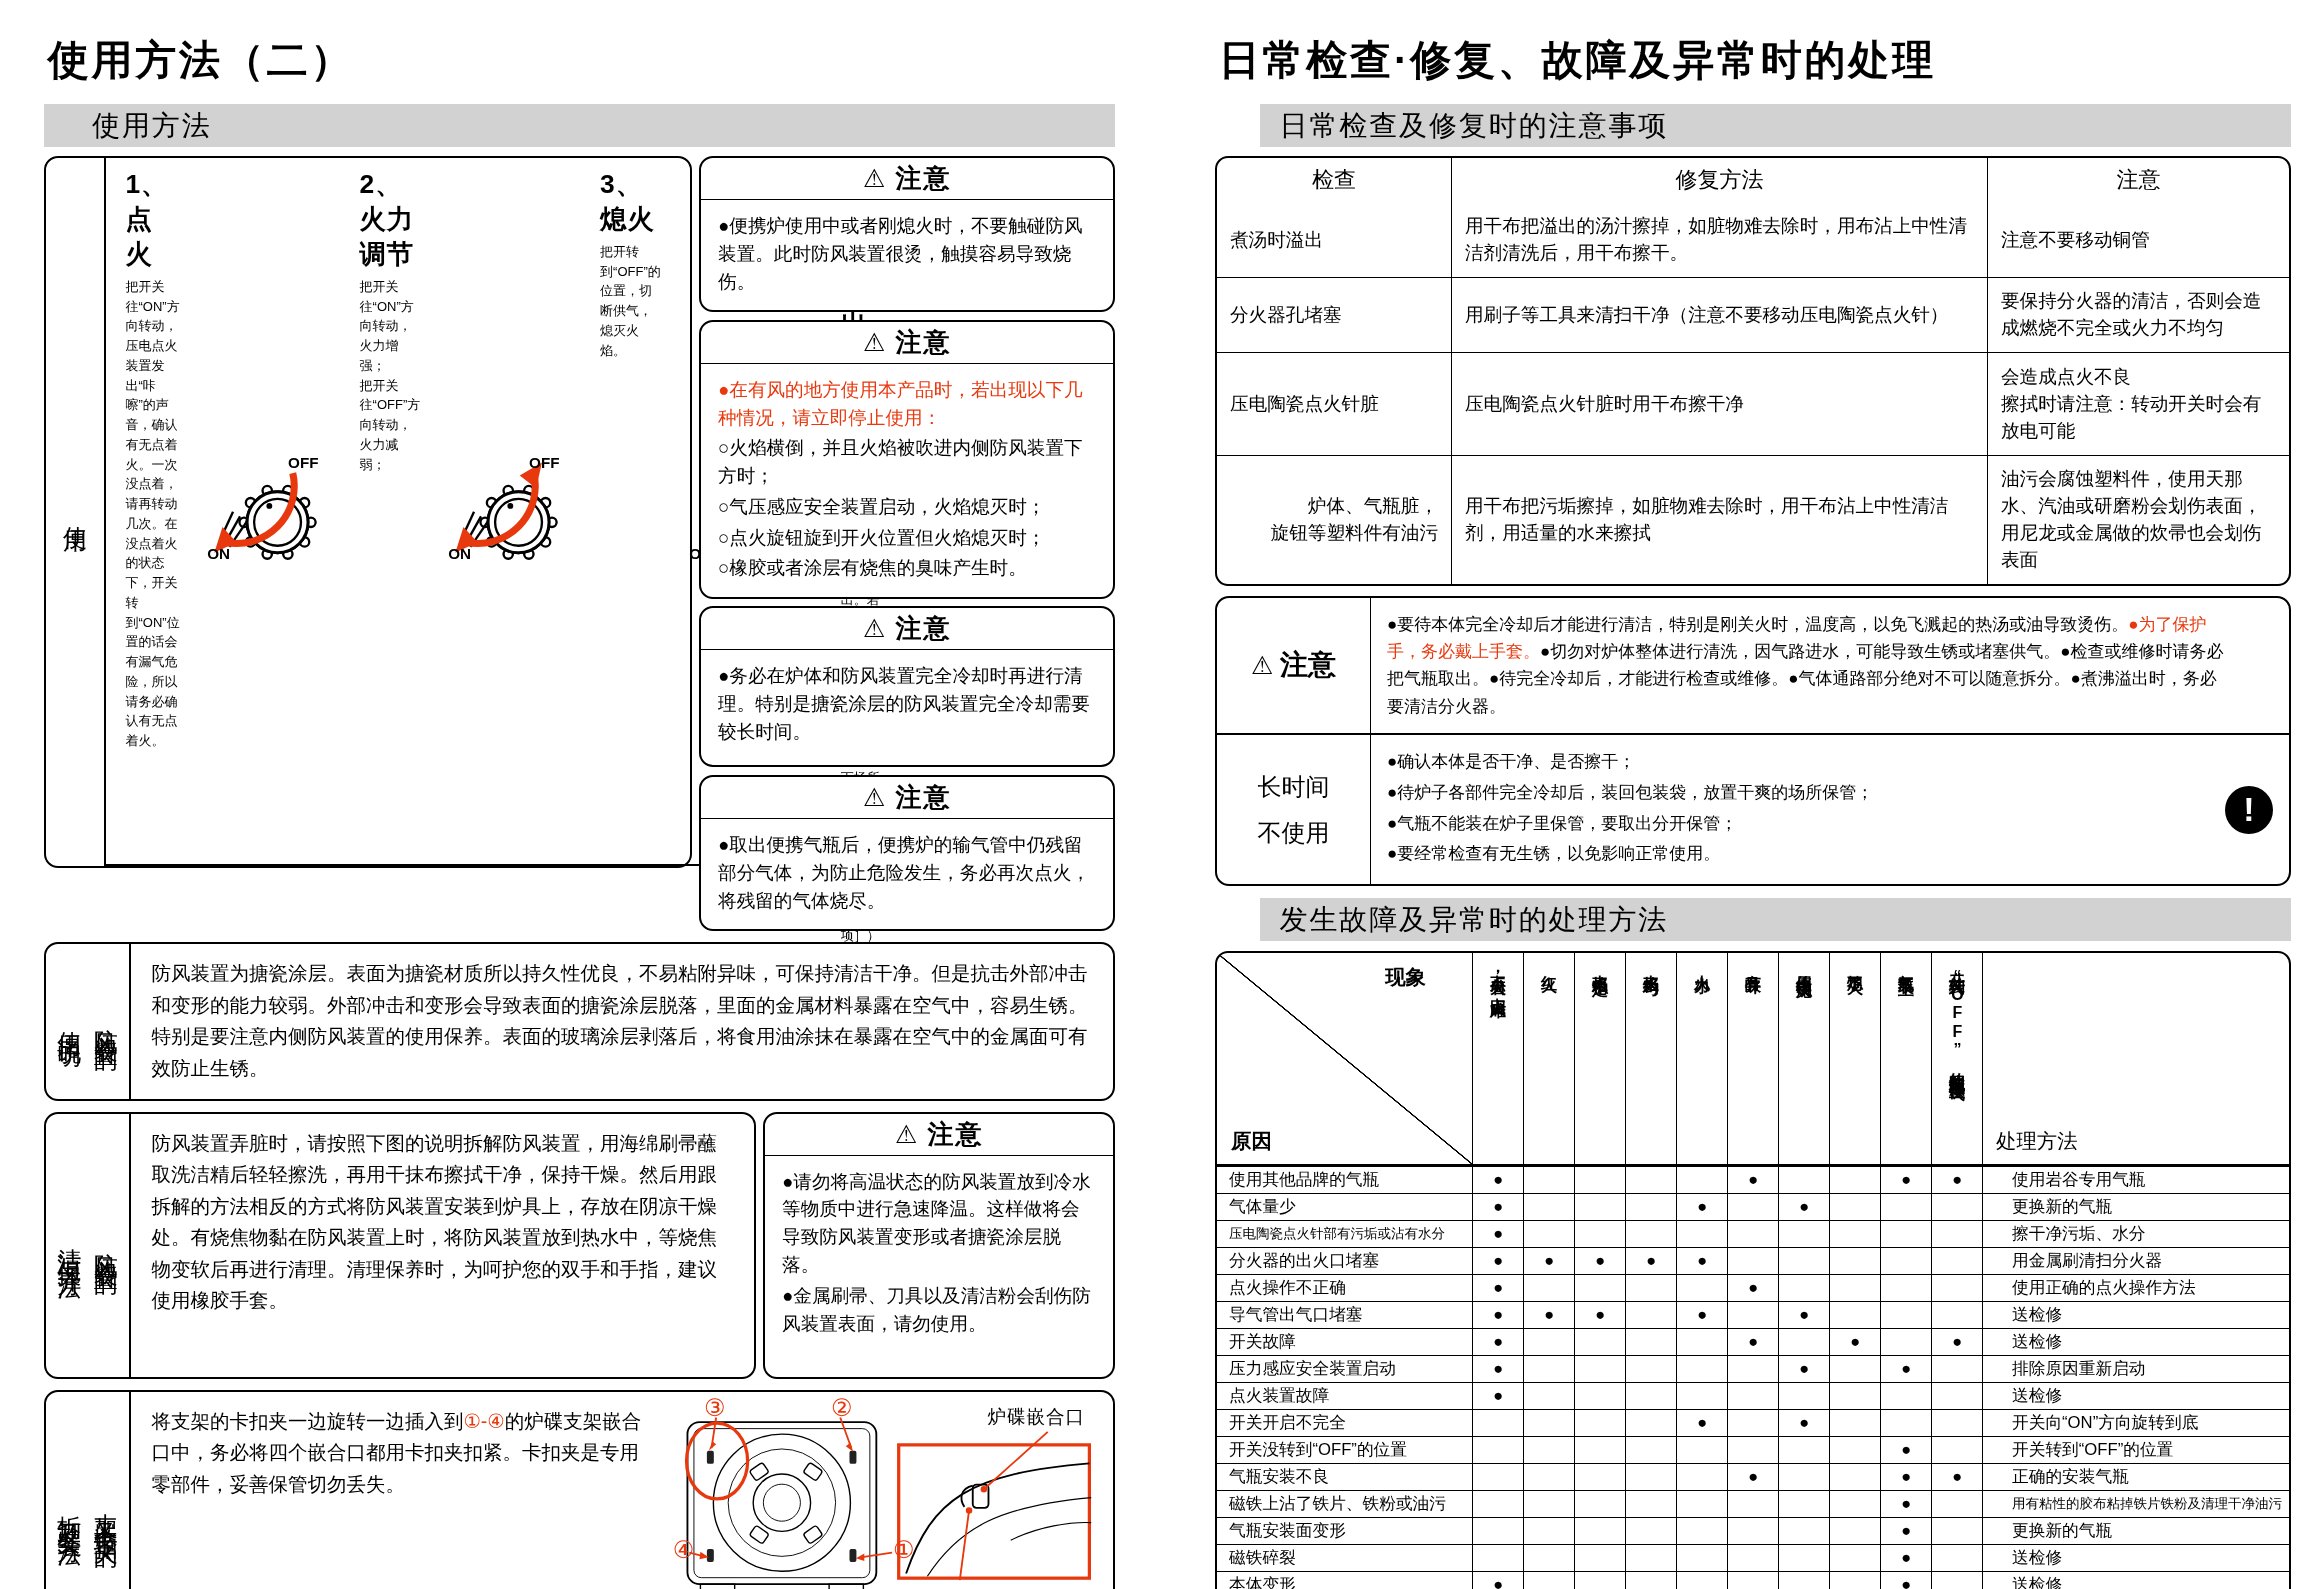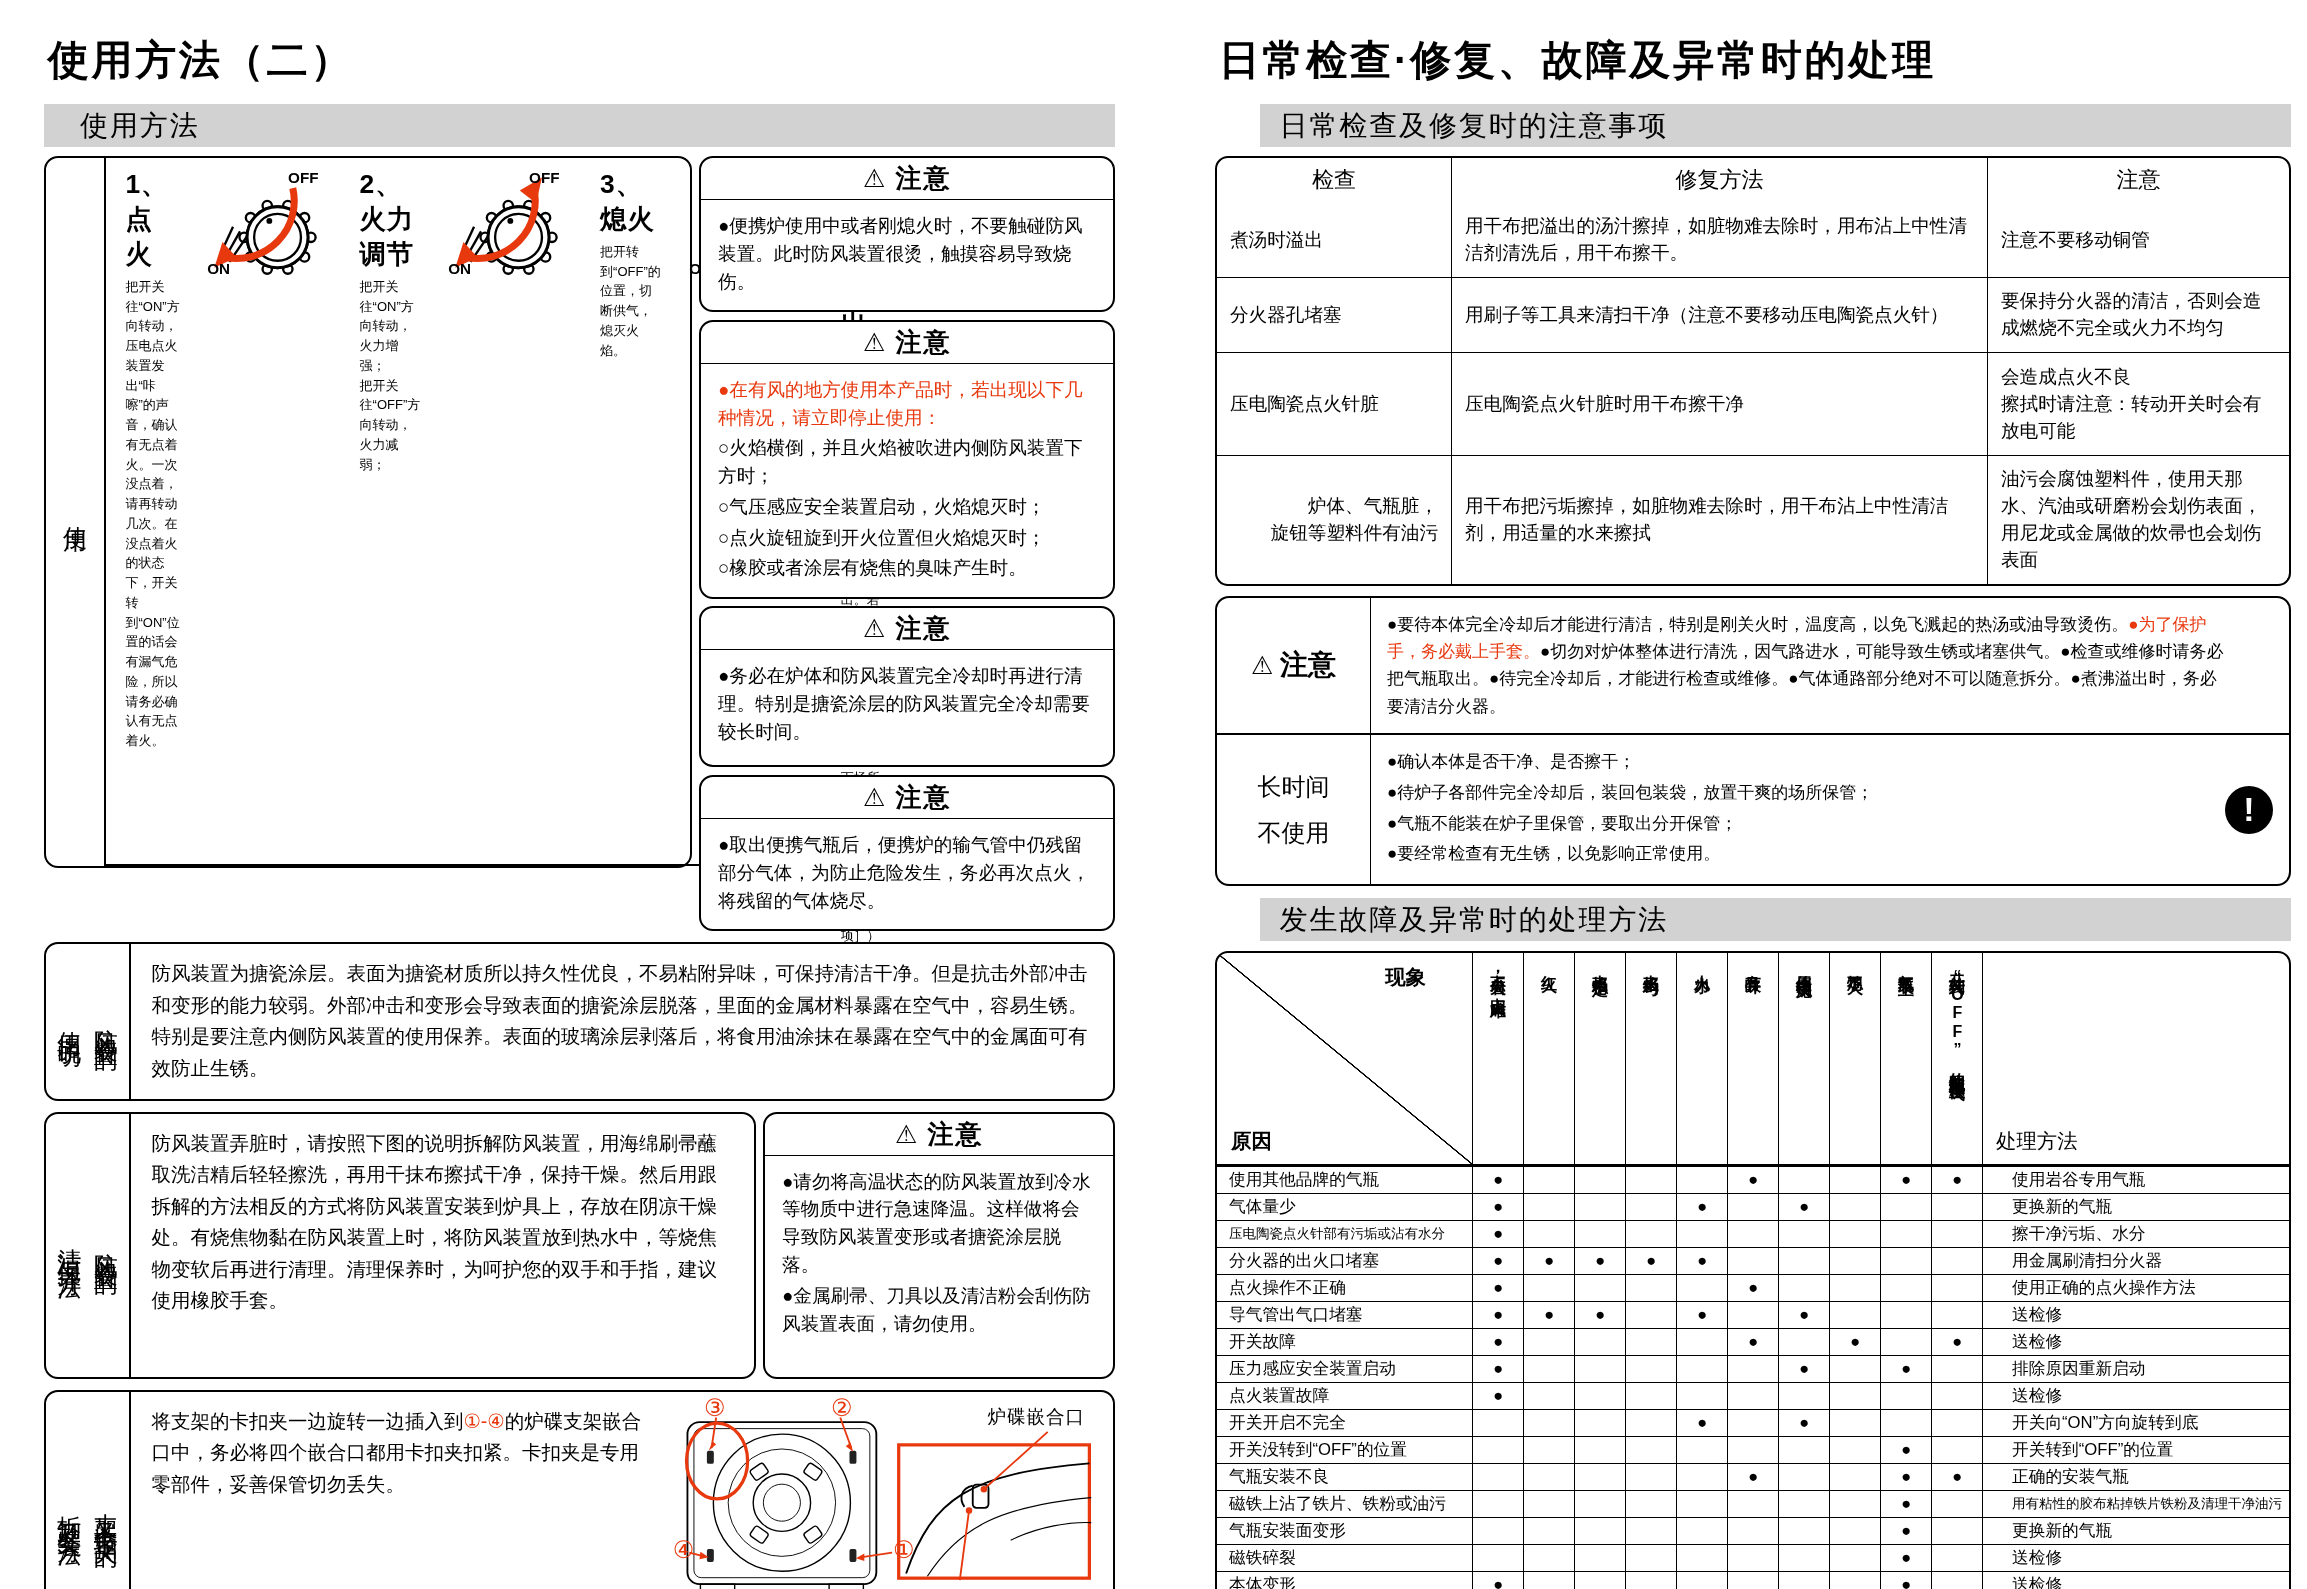--- a/index.html
+++ b/index.html
@@ -5,38 +5,38 @@
   html,body{margin:0;padding:0;background:#888;}
   .canvas{position:relative;width:2307px;height:1589px;background:#fff;overflow:hidden;
           font-family:"Liberation Sans","DejaVu Sans",sans-serif;color:#000;}
   .red{color:#e8380d;}
   
   .page{position:absolute;top:28px;}
   #page-left{left:44px;width:1071px;}
   #page-right{left:1215px;width:1076px;}
   .page-title{font-size:41px;font-weight:bold;letter-spacing:2.8px;margin:4.6px 0 16px 3.7px;}
   .band{background:#d2d2d2;height:43px;line-height:43px;font-size:28px;font-weight:500;
-        padding-left:36px;letter-spacing:1.9px;}
+        padding-left:48px;letter-spacing:1.9px;}
   #page-right .band{margin-left:45px;padding-left:19.5px;}
   
   .rbox{border:2.3px solid #000;border-radius:14px;background:#fff;box-sizing:border-box;}
   
   .main-row{display:flex;gap:7.4px;margin-top:9.3px;align-items:stretch;}
   #usage-box{width:648px;height:712px;display:flex;}
   .vside{display:flex;align-items:center;justify-content:center;gap:4.6px;
          border-right:2.3px solid #000;flex:0 0 auto;padding:4.6px 6.5px;}
   .vtext{writing-mode:vertical-rl;text-orientation:upright;font-size:24px;letter-spacing:4.6px;}
   #usage-box .vside{flex-basis:45px;}
   .sections{flex:1;display:flex;flex-direction:row;min-width:0;}
   .section{padding:9.3px 4.6px 3.7px 19.5px;border-bottom:2.3px solid #000;display:flex;gap:2.8px;box-sizing:border-box;}
   .section:last-child{border-bottom:none;}
   .sec-text{flex:1;min-width:0;}
   .sec-title{font-size:26.4px;font-weight:bold;margin-bottom:4.6px;letter-spacing:0.9px;}
   .sec-body{font-size:13px;line-height:1.52;white-space:pre-line;}
-  .sec-fig{flex:0 0 153px;display:flex;align-items:flex-start;justify-content:center;}
+  .sec-fig{flex:0 0 153px;display:flex;align-items:center;justify-content:center;}
   .section:nth-child(1){flex:0 0 208px;}
   .section:nth-child(2){flex:0 0 175px;}
   .section:nth-child(3){flex:0 0 126px;}
   .section:nth-child(4){flex:1;}
   
   .notice-col{flex:1;display:flex;flex-direction:column;gap:7.4px;}
   .notice{display:flex;flex-direction:column;}
   .notice .nhead{height:41px;display:flex;align-items:center;justify-content:center;gap:8.3px;
                  border-bottom:1.9px solid #000;font-size:26px;font-weight:bold;letter-spacing:1.9px;}
   .wicon{font-size:25px;font-weight:normal;}

